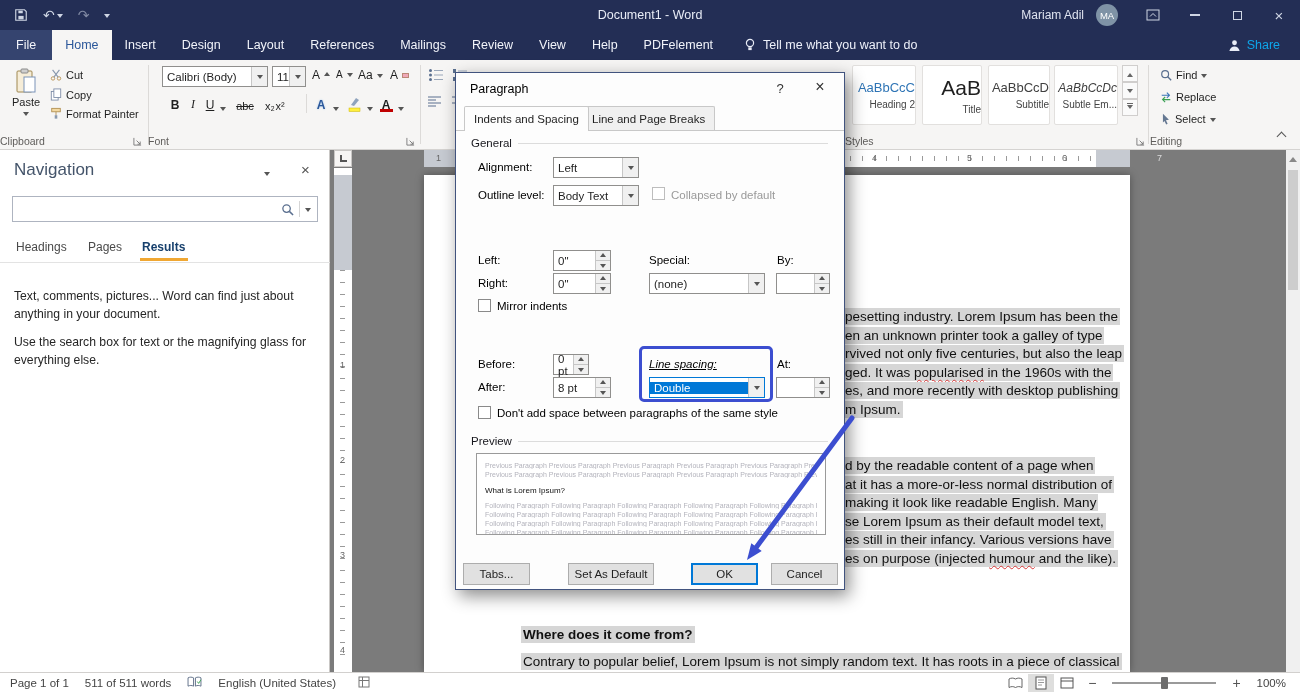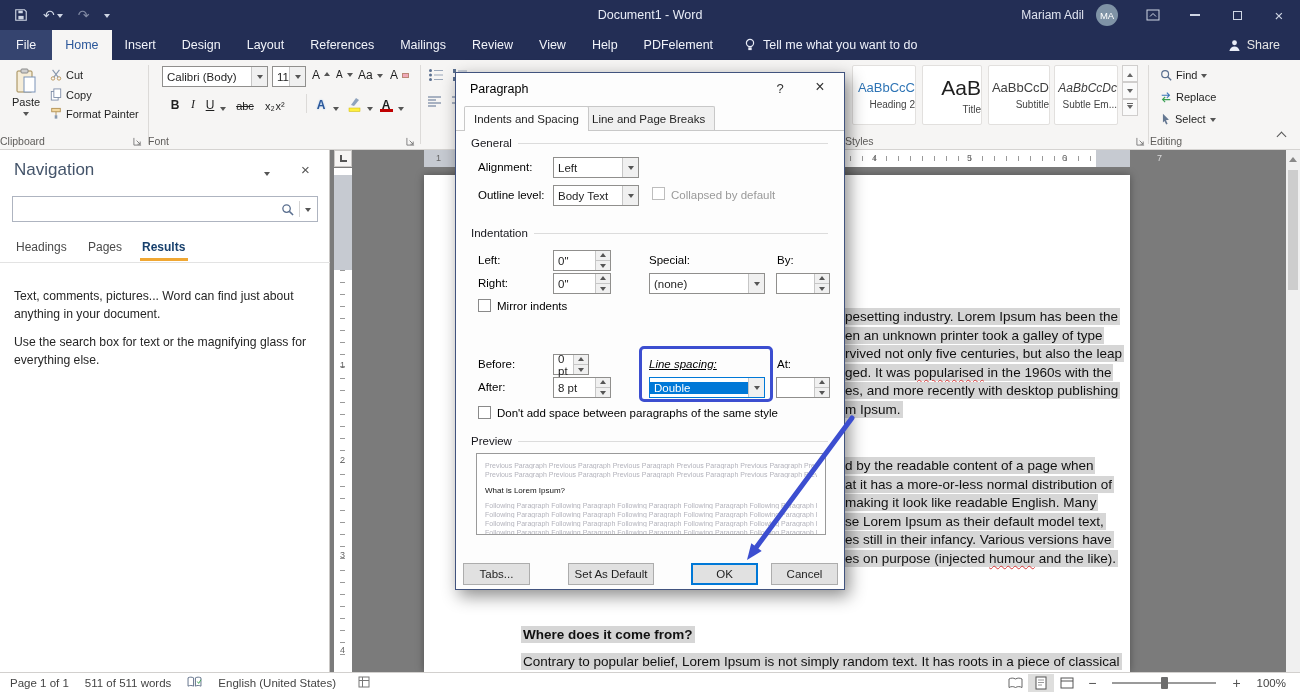--- a/index.html
+++ b/index.html
@@ -19,21 +19,21 @@
   .maxbox{width:9px;height:9px;border:1.2px solid #cfd6e4}
   .tri-d{width:0;height:0;border:3.5px solid transparent;border-top:4.5px solid #cfd6e4;display:inline-block;transform:translateY(2px)}
   .tri-dk{width:0;height:0;border:3.5px solid transparent;border-top:4.5px solid #555;display:inline-block;transform:translateY(2px)}
 
   
   #ribbontabs{position:absolute;top:30px;left:0;width:1300px;height:30px;background:#232e55;display:flex;align-items:stretch;z-index:20}
   .rtab{display:flex;align-items:center;padding:0 13px;font-size:12.5px;color:#f2f4fa}
   .rtab.file{background:#35446f;padding:0 16px}
   .rtab.active{background:#f6f5f4;color:#2b579a}
   .tellme{display:flex;align-items:center;gap:7px;margin-left:18px;color:#eef1fa;font-size:12.5px}
-  .share{margin-left:auto;display:flex;align-items:center;gap:6px;padding-right:20px;color:#e5e5e5;font-size:12.5px}
+  .share{margin-left:auto;display:flex;align-items:center;gap:6px;padding-right:20px;color:#0ea5e9;font-size:12.5px}
 
   
   #ribbon{position:absolute;top:60px;left:0;width:1300px;height:90px;background:#f6f5f4;border-bottom:1px solid #d5d3d1;z-index:10}
   .vdiv{position:absolute;top:5px;bottom:5px;width:1px;background:#dcdad8}
   .grp-label{position:absolute;bottom:2px;font-size:10.5px;color:#5f5d5b;text-align:left}
   .launcher{position:absolute;bottom:4px;width:10px;height:10px}
   .sbtn{position:absolute;display:flex;align-items:center;gap:4px;font-size:11px;color:#1f1f1f;white-space:nowrap}
   .pastebtn{position:absolute;left:6px;top:4px;width:40px;height:74px;display:flex;flex-direction:column;align-items:center;gap:2px;padding-top:4px}
   .pastebtn span{font-size:11px}
   .combo{position:absolute;border:1px solid #908f8d;background:#fff;height:21px;display:flex;align-items:center;font-size:11.5px}
@@ -473,24 +473,20 @@
       <span class="dd"></span>
   </div>
   <span class="dlabel" style="left:22px;top:116px">Outline level:</span>
   <div class="combo" style="left:97px;top:112px;width:86px">
     <span class="cv">Body Text</span>
       <span class="dd"></span>
   </div>
   <span class="cb dis" style="left:196px;top:114px"></span>
   <span class="dlabel dis" style="left:215px;top:116px">Collapsed by default</span>
 
-  <div class="dgroup" style="top:154px">
-      <span class="gl">Indentation</span>
-      <span class="grule"></span>
-    </div>
   <span class="dlabel" style="left:22px;top:181px">Left:</span>
   <div class="spin" style="left:97px;top:177px;width:58px">
     <span class="sv">0"</span>
     <span class="sbtns">
         <span class="sb u"></span>
         <span class="sb d"></span>
       </span>
   </div>
   <span class="dlabel" style="left:193px;top:181px">Special:</span>
   <span class="dlabel" style="left:321px;top:181px">By:</span>

